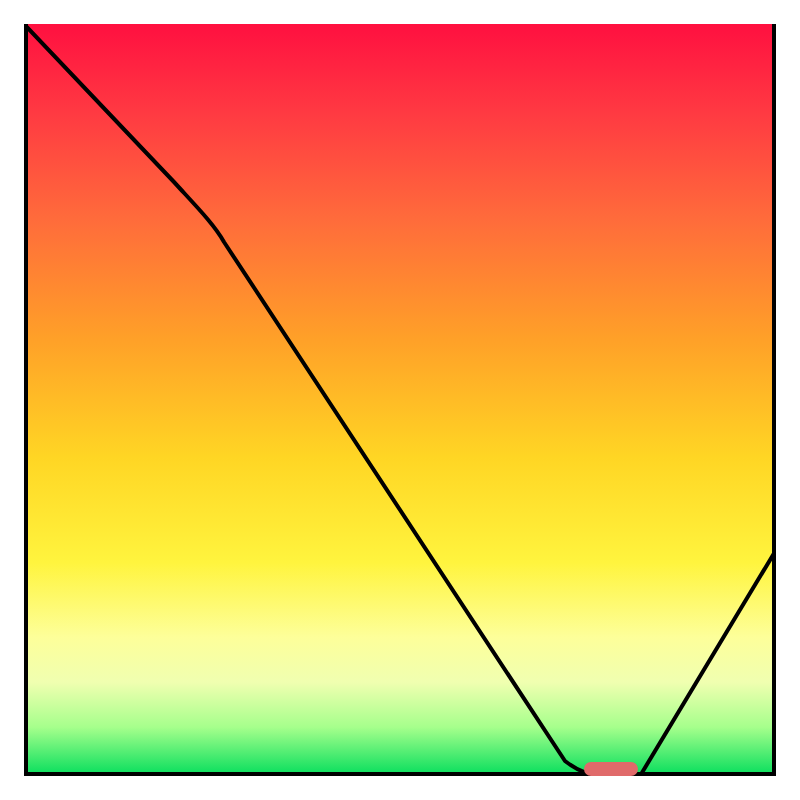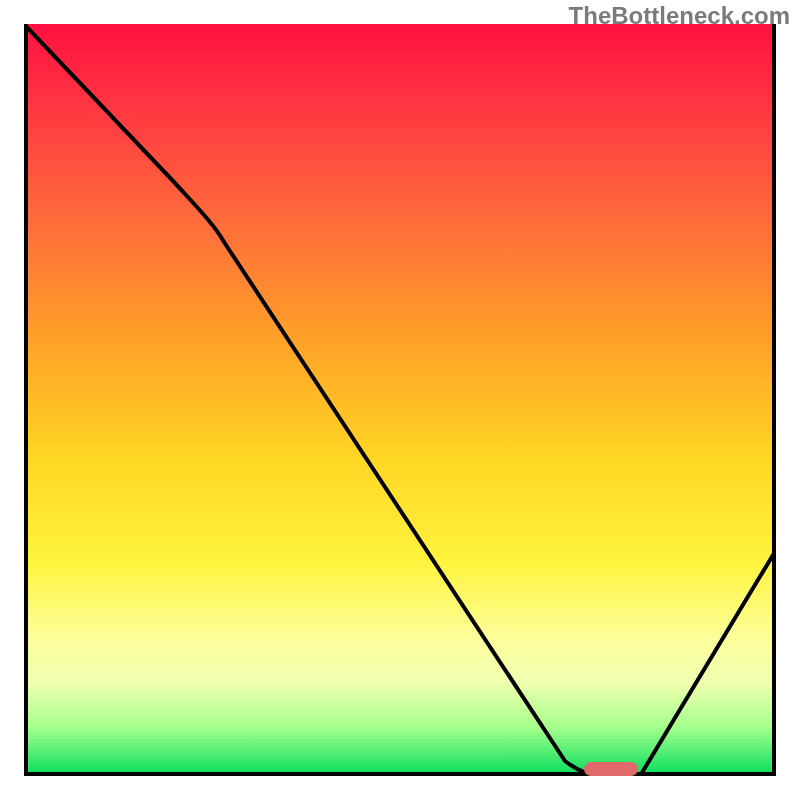--- a/index.html
+++ b/index.html
@@ -21,21 +21,20 @@
     border-bottom:4px solid #000;
     box-sizing:border-box}
   .watermark{position:absolute;top:2px;right:10px;font:700 24px Arial,sans-serif;color:#7a7a7a}
   svg.curve{position:absolute;left:24px;top:24px;width:752px;height:752px;pointer-events:none}
   .marker{position:absolute;width:54px;height:14px;border-radius:7px;background:#e06a6a}
 </style>
 </head>
 <body>
 
 <div class="frame">
-  <div class="watermark">TheBottleneck.com</div>
   <div class="plot-area"></div>
 
   <svg class="curve" viewBox="0 0 752 752">
     <path d="M 0 0
              L 150 158
              C 170 180 190 200 200 218
              L 541 737
              Q 560 752 580 752
              L 616 752
              L 752 526" fill="none" stroke="#000" stroke-width="4" stroke-linejoin="round" stroke-linecap="round"></path>

